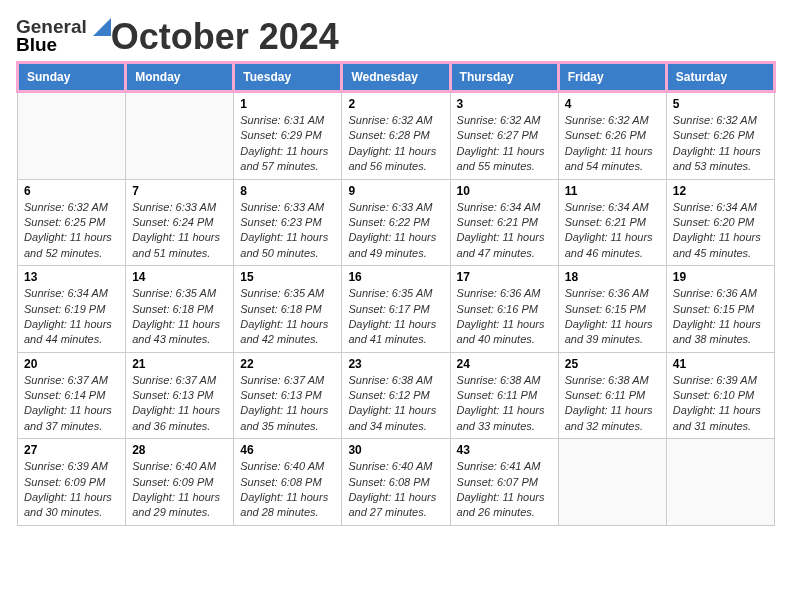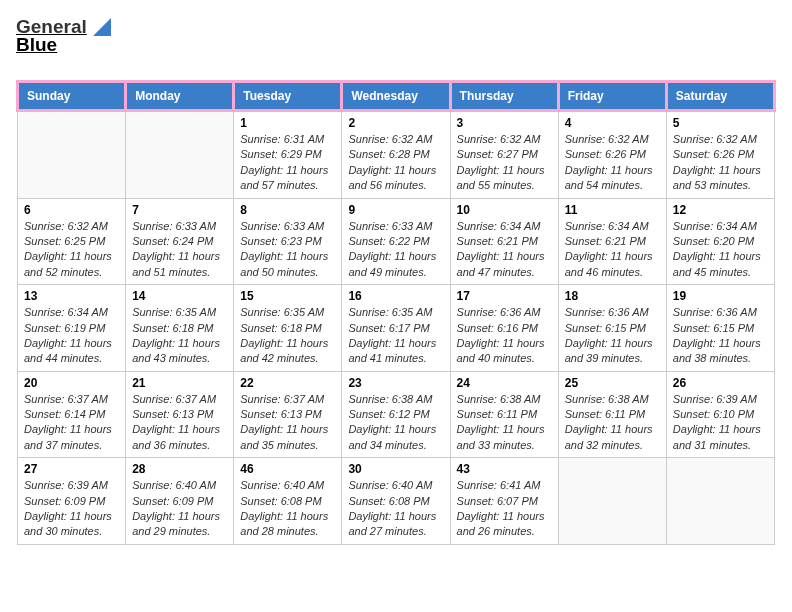--- a/index.html
+++ b/index.html
@@ -7,22 +7,21 @@
       font-family: Arial, sans-serif;
       background: #fff;
       width: 792px;
       min-height: 612px;
       padding: 16px;
     }
     .header-area {
       display: flex;
       justify-content: flex-start;
       align-items: flex-start;
-      margin-bottom: 24px;
-      text-decoration: underline;
+      margin-bottom: 3px;
     }
     .logo {
       display: flex;
       flex-direction: column;
       align-items: flex-start;
     }
     .title-area {
       text-align: right;
     }
     .month-title {
@@ -80,20 +79,21 @@
   <div class="logo">
     <div style="display:flex; align-items:center; gap:2px;">
       <span style="font-size:19px; font-weight:bold; color:#333;">General</span>
       <svg width="22" height="18" viewBox="0 0 22 18">
         <polygon points="4,18 22,0 22,18" fill="#3a7dc9"></polygon>
       </svg>
     </div>
     <span style="font-size:19px; font-weight:bold; color:#000000; margin-top:-4px;">Blue</span>
   </div>
   <div class="title-area">
+    <div class="month-title">October 2024</div>
   </div>
 </div>
 
 <table class="calendar">
   <thead>
     <tr id="header-row">
         <th>Sunday</th>
         <th>Monday</th>
         <th>Tuesday</th>
         <th>Wednesday</th>
@@ -256,21 +256,21 @@
 Sunset: 6:11 PM
 Daylight: 11 hours and 33 minutes.</div>
         </td>
         <td>
           <span class="day-num">25</span>
           <div class="day-info" style="white-space: pre-line;">Sunrise: 6:38 AM
 Sunset: 6:11 PM
 Daylight: 11 hours and 32 minutes.</div>
         </td>
         <td>
-          <span class="day-num">26</span>
+          <span class="day-num">41</span>
           <div class="day-info" style="white-space: pre-line;">Sunrise: 6:39 AM
 Sunset: 6:10 PM
 Daylight: 11 hours and 31 minutes.</div>
         </td>
       </tr>
       <tr>
         <td>
           <span class="day-num">27</span>
           <div class="day-info" style="white-space: pre-line;">Sunrise: 6:39 AM
 Sunset: 6:09 PM

